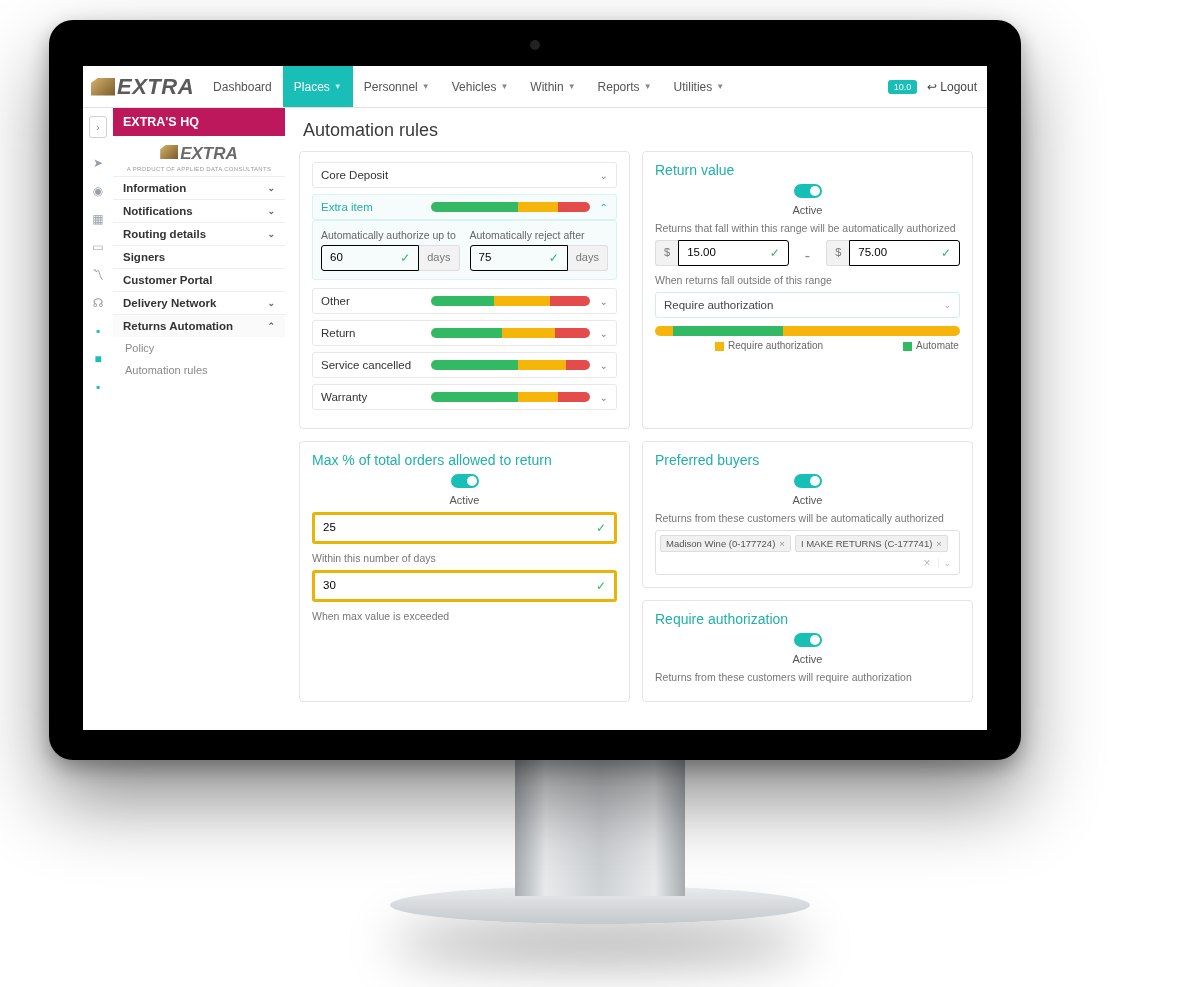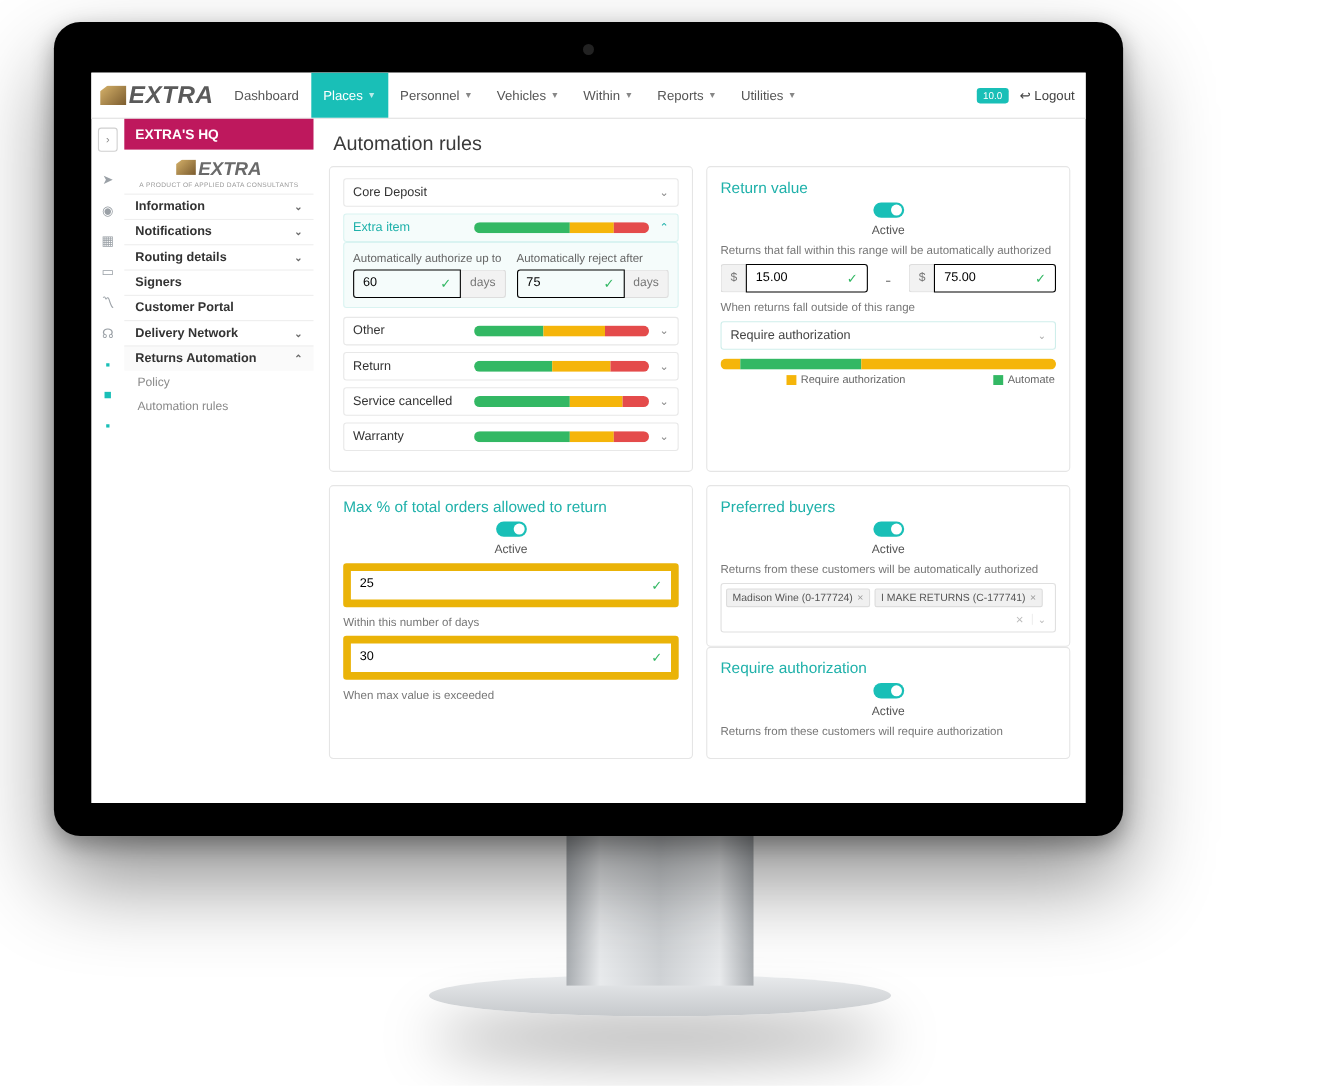--- a/index.html
+++ b/index.html
@@ -73,21 +73,21 @@
 .txt { flex:1; border:1px solid #000000; border-radius:3px 0 0 3px; padding: 5px 8px; font-size: 11.5px; position:relative; }
 .affix { border:1px solid #ddd; border-left:none; border-radius:0 3px 3px 0; padding:5px 8px; font-size:11px; color:#777; background:#f2f2f2; }
 .prefix { border:1px solid #ddd; border-right:none; border-radius:3px 0 0 3px; padding:5px 8px; font-size:11px; color:#777; background:#f2f2f2; }
 .txt.prefixmode { border-radius: 0 3px 3px 0; }
 .check { color:#33b864; float:right; font-size:12px; }
 .dash { padding: 6px 6px 0; color:#888; }
 .select { border:1px solid #cfeeeb; border-radius:3px; padding: 6px 8px; font-size:11.5px; display:flex; justify-content:space-between; align-items:center; color:#444; }
 .legend-bar { height: 10px; border-radius:5px; overflow:hidden; display:flex; margin:8px 0 4px; }
 .legend { display:flex; gap: 80px; font-size: 10px; color:#666; padding-left: 60px;}
 .legend .sw { display:inline-block; width:9px; height:9px; margin-right:4px; vertical-align:middle; }
-.fullinput { border:7px solid #eab308; border-radius:3px; padding:6px 8px; font-size:11.5px; display:flex; justify-content:space-between; margin-bottom:8px; }
+.fullinput { border:3px solid #eab308; border-radius:3px; padding:6px 8px; font-size:11.5px; display:flex; justify-content:space-between; margin-bottom:8px; }
 
 
 .tagbox { border:1px solid #e0e0e0; border-radius:3px; padding:4px; display:flex; gap:4px; align-items:center; flex-wrap:wrap; }
 .tag { background:#f0f0f0; border:1px solid #ddd; border-radius:2px; padding: 2px 5px; font-size: 9.5px; color:#555; }
 .tag .x { margin-left:4px; color:#999; cursor:pointer; }
 .tagbox .clear { margin-left:auto; color:#bbb; padding:0 4px; cursor:pointer; font-size:12px; }
 .tagbox .dd { color:#bbb; padding:0 4px; border-left:1px solid #eee; cursor:pointer; font-size:9px; }
 </style>
 </head>
 <body>
@@ -310,21 +310,21 @@
                   <span class="check" style="color:#33b864">✓</span>
                 </div>
               <div class="desc">Within this number of days</div>
               <div class="fullinput">
                   <span>30</span>
                   <span class="check" style="color:#33b864">✓</span>
                 </div>
               <div class="desc">When max value is exceeded</div>
             </div>
 
-            <div style="display:flex; flex-direction:column; ">
+            <div style="display:flex; flex-direction:column; gap:12px">
               <div class="card">
                 <h3>Preferred buyers</h3>
                 <div class="toggle-row">
                     <div class="toggle"></div>
                     <span>Active</span>
                   </div>
                 <div class="desc">Returns from these customers will be automatically authorized</div>
                 <div class="tagbox">
                   <span class="tag"><span>Madison Wine (0-177724)</span><span class="x">×</span></span>
                   <span class="tag"><span>I MAKE RETURNS (C-177741)</span><span class="x">×</span></span>

